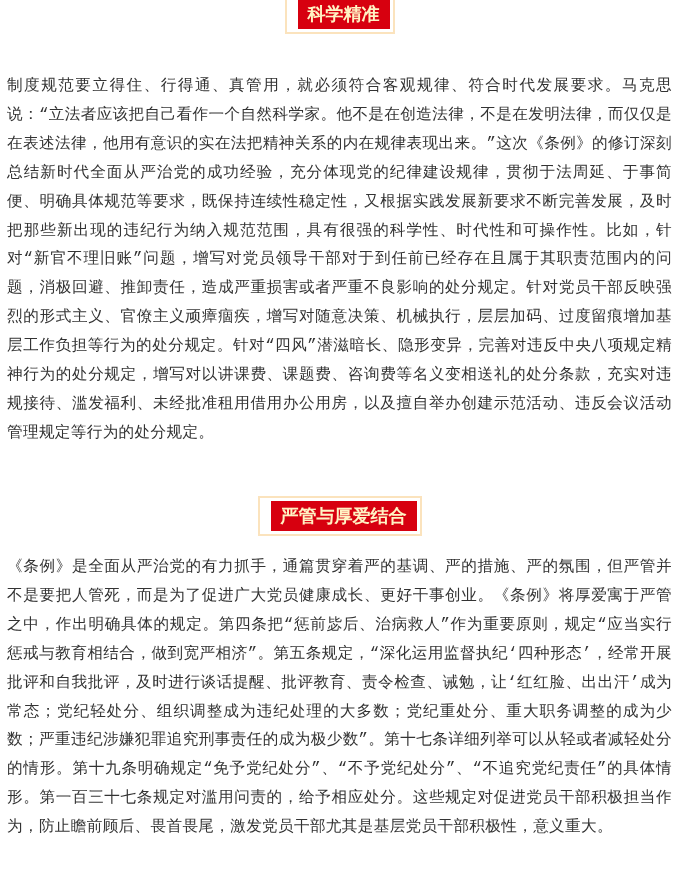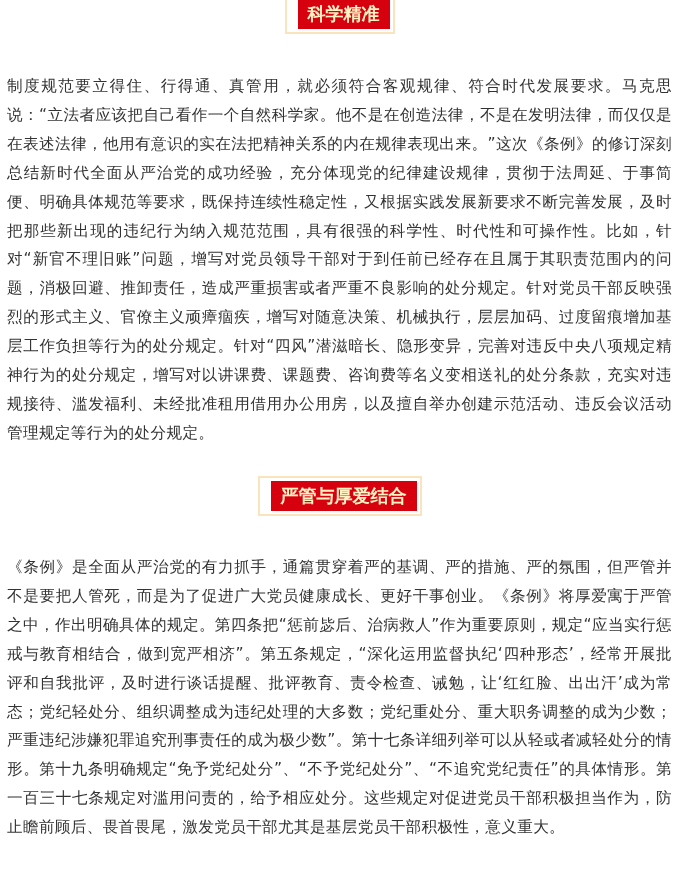--- a/index.html
+++ b/index.html
@@ -29,32 +29,33 @@
     margin-left: 8px;
   }
   .para {
     position: absolute; left: 7px; width: 665px;
     font-size: 15.6px;
     line-height: 28.9px;
     text-align: justify;
     text-align-last: left;
     margin: 0;
     letter-spacing: 0.35px;
+    font-family: Liberation Mono, monospace;
   }
 </style>
 </head>
 <body>
 
 <div class="heading-wrap" style="top:-6px;">
   <div class="heading-frame">
     <div class="heading-box">科学精准</div>
   </div>
 </div>
 
 <p class="para" style="top:72px;">制度规范要立得住、行得通、真管用，就必须符合客观规律、符合时代发展要求。马克思说：“立法者应该把自己看作一个自然科学家。他不是在创造法律，不是在发明法律，而仅仅是在表述法律，他用有意识的实在法把精神关系的内在规律表现出来。”这次《条例》的修订深刻总结新时代全面从严治党的成功经验，充分体现党的纪律建设规律，贯彻于法周延、于事简便、明确具体规范等要求，既保持连续性稳定性，又根据实践发展新要求不断完善发展，及时把那些新出现的违纪行为纳入规范范围，具有很强的科学性、时代性和可操作性。比如，针对“新官不理旧账”问题，增写对党员领导干部对于到任前已经存在且属于其职责范围内的问题，消极回避、推卸责任，造成严重损害或者严重不良影响的处分规定。针对党员干部反映强烈的形式主义、官僚主义顽瘴痼疾，增写对随意决策、机械执行，层层加码、过度留痕增加基层工作负担等行为的处分规定。针对“四风”潜滋暗长、隐形变异，完善对违反中央八项规定精神行为的处分规定，增写对以讲课费、课题费、咨询费等名义变相送礼的处分条款，充实对违规接待、滥发福利、未经批准租用借用办公用房，以及擅自举办创建示范活动、违反会议活动管理规定等行为的处分规定。</p>
 
-<div class="heading-wrap" style="top:476px;align-items:center;">
+<div class="heading-wrap" style="top:496px;align-items:center;">
   <div class="heading-frame">
     <div class="heading-box">严管与厚爱结合</div>
   </div>
 </div>
 
 <p class="para" style="top:553px;">《条例》是全面从严治党的有力抓手，通篇贯穿着严的基调、严的措施、严的氛围，但严管并不是要把人管死，而是为了促进广大党员健康成长、更好干事创业。《条例》将厚爱寓于严管之中，作出明确具体的规定。第四条把“惩前毖后、治病救人”作为重要原则，规定“应当实行惩戒与教育相结合，做到宽严相济”。第五条规定，“深化运用监督执纪‘四种形态’，经常开展批评和自我批评，及时进行谈话提醒、批评教育、责令检查、诫勉，让‘红红脸、出出汗’成为常态；党纪轻处分、组织调整成为违纪处理的大多数；党纪重处分、重大职务调整的成为少数；严重违纪涉嫌犯罪追究刑事责任的成为极少数”。第十七条详细列举可以从轻或者减轻处分的情形。第十九条明确规定“免予党纪处分”、“不予党纪处分”、“不追究党纪责任”的具体情形。第一百三十七条规定对滥用问责的，给予相应处分。这些规定对促进党员干部积极担当作为，防止瞻前顾后、畏首畏尾，激发党员干部尤其是基层党员干部积极性，意义重大。</p>
 
 </body></html>

